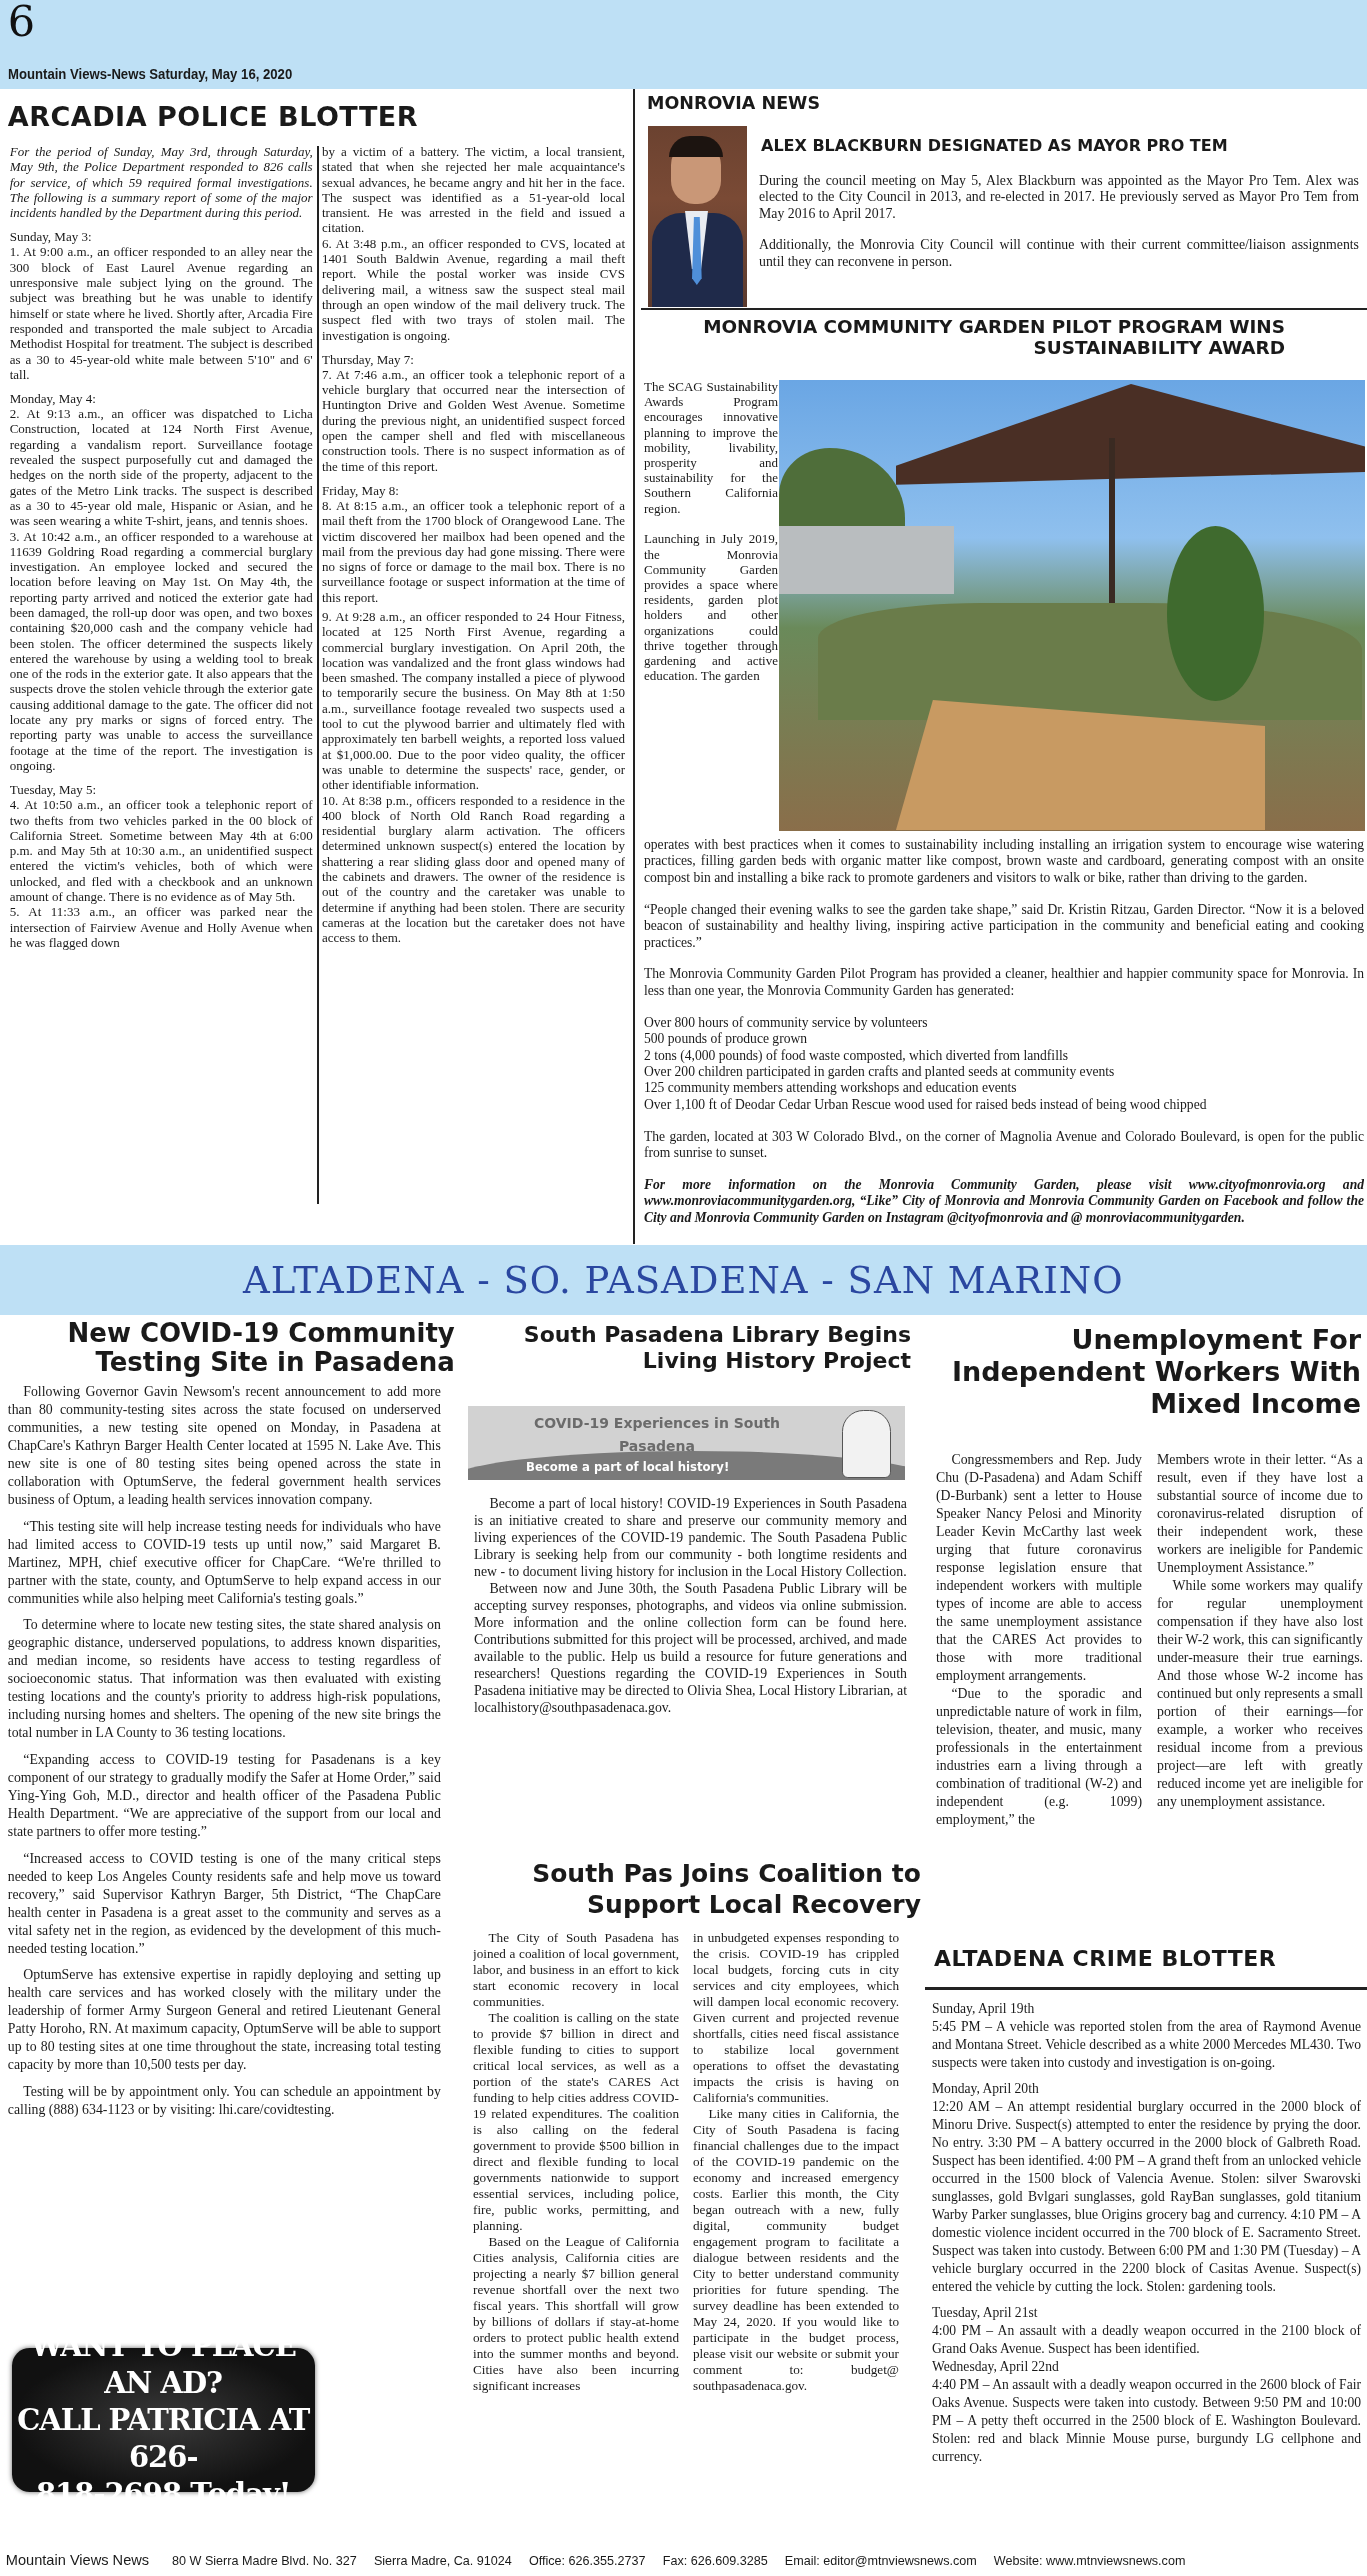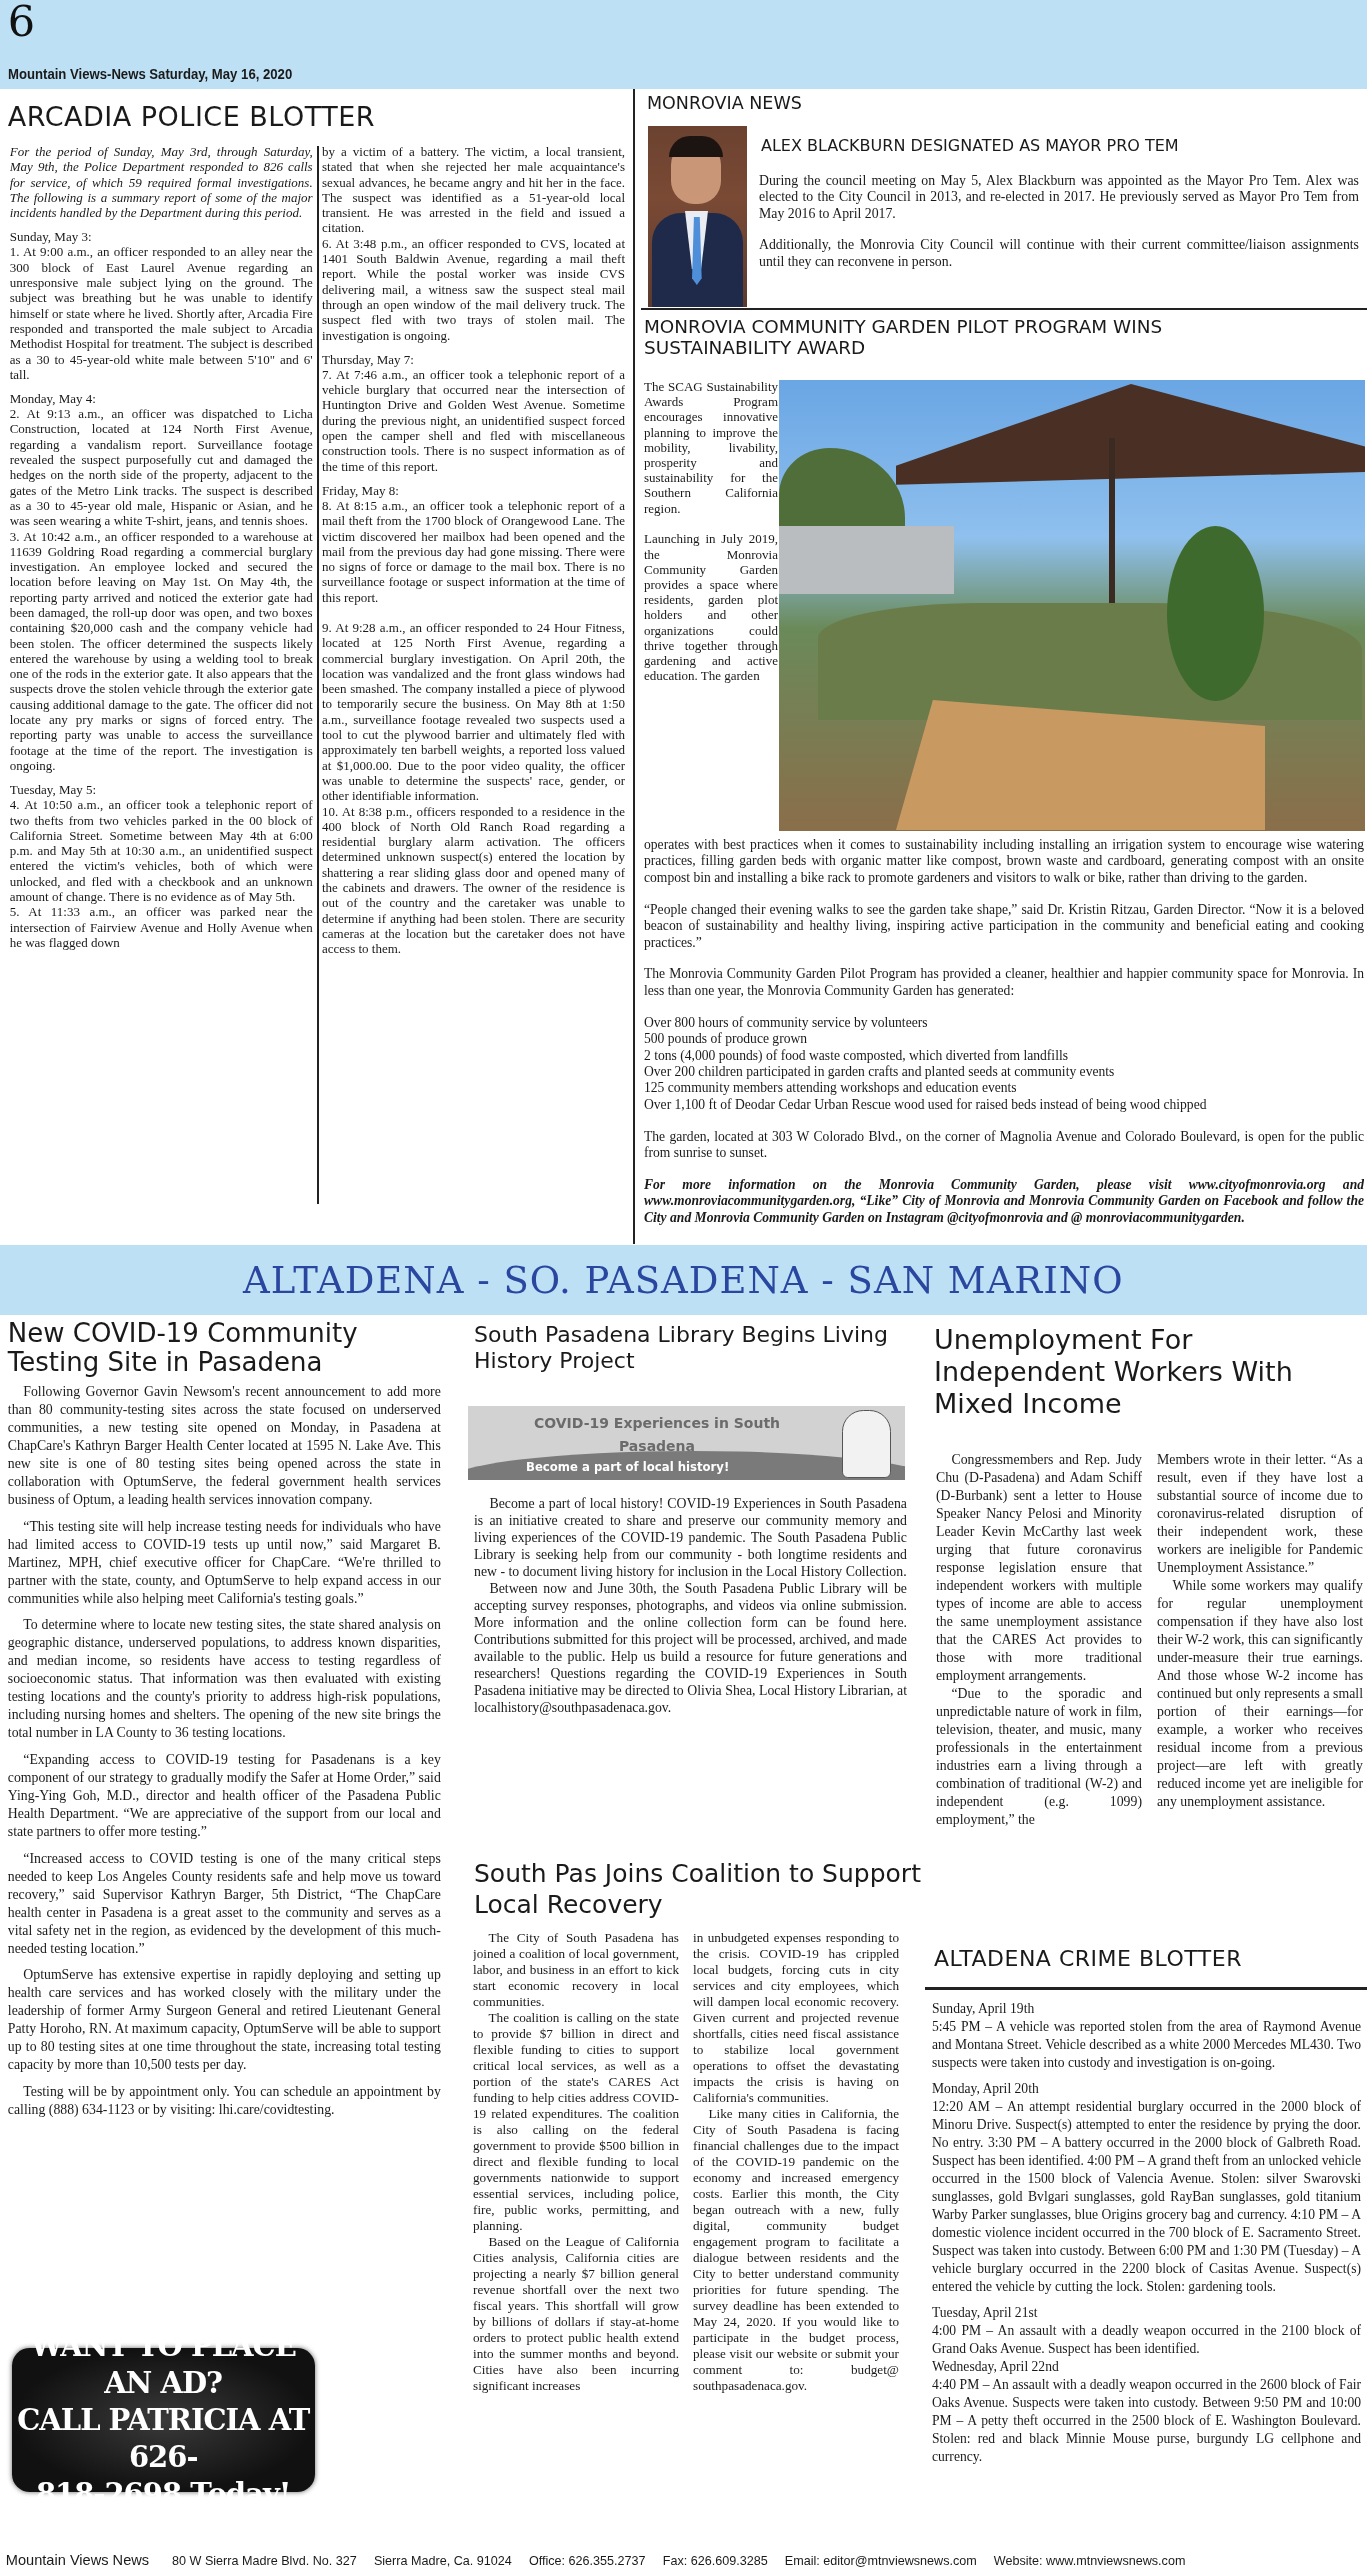--- a/index.html
+++ b/index.html
@@ -5,21 +5,21 @@
   * { box-sizing: border-box; margin: 0; padding: 0; }
   body { width: 1367px; height: 2576px; background: #fff; font-family: "Liberation Serif", serif; color: #1a1a1a; position: relative; overflow: hidden; }
   .banner { position: absolute; left: 0; width: 1367px; background: #bee0f5; }
   .banner-top { top: 0; height: 89px; }
   .page-num { position: absolute; left: 7.8px; top: -3.9px; font-family: "DejaVu Serif", serif; font-size: 43px; color: #111; }
   .section-title { position: absolute; color: #2a47a0; font-family: "DejaVu Serif", serif; font-weight: normal; letter-spacing: 1px; }
   .banner-top .section-title { left: 357px; top: 25px; font-size: 37px; }
   .dateline { position: absolute; left: 7.8px; top: 66px; font-family: "Liberation Sans", sans-serif; font-weight: bold; font-size: 14.6px; transform: scaleX(0.9); transform-origin: left; }
   .banner-mid { top: 1245px; height: 70px; }
   .banner-mid .section-title { left: 243px; top: 13.6px; font-size: 37px; }
-  .hed { font-family: "DejaVu Sans", sans-serif; font-weight: normal; color: #1a1a1a; }
+  .hed { font-family: "DejaVu Sans", sans-serif; font-weight: bold; color: #1a1a1a; text-align: right; }
   .body { font-size: 13px; line-height: 15.3px; text-align: justify; }
   .body p { margin-bottom: 8.7px; }
   .col { position: absolute; overflow: hidden; }
   .vrule { position: absolute; background: #222; width: 1.9px; }
   .hrule { position: absolute; background: #222; height: 1.9px; }
   .photo { position: absolute; overflow: hidden; }
   .indent { text-indent: 15.5px; }
   .ital { font-style: italic; }
   .bolditalic { font-style: italic; font-weight: bold; }
   .ad { position: absolute; left: 11.7px; top: 2348px; width: 303px; height: 144px; background: radial-gradient(ellipse at center, #3a3a3a 0%, #111 70%); border-radius: 17.5px; box-shadow: 0 0 5.8px #666; display:flex; flex-direction:column; align-items:center; justify-content:center; text-align:center; }
@@ -53,21 +53,21 @@
   <p style="margin-bottom:0">4.      At 10:50 a.m., an officer took a telephonic report of two thefts from two vehicles parked in the 00 block of California Street. Sometime between May 4th at 6:00 p.m. and May 5th at 10:30 a.m., an unidentified suspect entered the victim's vehicles, both of which were unlocked, and fled with a checkbook and an unknown amount of change. There is no evidence as of May 5th.</p>
   <p>5.      At 11:33 a.m., an officer was parked near the intersection of Fairview Avenue and Holly Avenue when he was flagged down</p>
 </div>
 <div class="vrule" style="left:317px;top:146px;height:1058px;"></div>
 <div class="col body" style="left:322px;top:144px;width:303px;height:1097px;">
   <p style="margin-bottom:0">by a victim of a battery. The victim, a local transient, stated that when she rejected her male acquaintance's sexual advances, he became angry and hit her in the face. The suspect was identified as a 51-year-old local transient. He was arrested in the field and issued a citation.</p>
   <p>6.      At 3:48 p.m., an officer responded to CVS, located at 1401 South Baldwin Avenue, regarding a mail theft report. While the postal worker was inside CVS delivering mail, a witness saw the suspect steal mail through an open window of the mail delivery truck. The suspect fled with two trays of stolen mail. The investigation is ongoing.</p>
   <p style="margin-bottom:0">Thursday, May 7:</p>
   <p>7.      At 7:46 a.m., an officer took a telephonic report of a vehicle burglary that occurred near the intersection of Huntington Drive and Golden West Avenue. Sometime during the previous night, an unidentified suspect forced open the camper shell and fled with miscellaneous construction tools. There is no suspect information as of the time of this report.</p>
   <p style="margin-bottom:0">Friday, May 8:</p>
-  <p style="margin-bottom:15px">8.      At 8:15 a.m., an officer took a telephonic report of a mail theft from the 1700 block of Orangewood Lane. The victim discovered her mailbox had been opened and the mail from the previous day had gone missing. There were no signs of force or damage to the mail box. There is no surveillance footage or suspect information at the time of this report.</p>
+  <p style="margin-bottom:4px">8.      At 8:15 a.m., an officer took a telephonic report of a mail theft from the 1700 block of Orangewood Lane. The victim discovered her mailbox had been opened and the mail from the previous day had gone missing. There were no signs of force or damage to the mail box. There is no surveillance footage or suspect information at the time of this report.</p>
   <p style="margin-bottom:0">9.      At 9:28 a.m., an officer responded to 24 Hour Fitness, located at 125 North First Avenue, regarding a commercial burglary investigation. On April 20th, the location was vandalized and the front glass windows had been smashed. The company installed a piece of plywood to temporarily secure the business. On May 8th at 1:50 a.m., surveillance footage revealed two suspects used a tool to cut the plywood barrier and ultimately fled with approximately ten barbell weights, a reported loss valued at $1,000.00. Due to the poor video quality, the officer was unable to determine the suspects' race, gender, or other identifiable information.</p>
   <p>10.      At 8:38 p.m., officers responded to a residence in the 400 block of North Old Ranch Road regarding a residential burglary alarm activation. The officers determined unknown suspect(s) entered the location by shattering a rear sliding glass door and opened many of the cabinets and drawers. The owner of the residence is out of the country and the caretaker was unable to determine if anything had been stolen. There are security cameras at the location but the caretaker does not have access to them.</p>
 </div>
 <div class="vrule" style="left:633px;top:89px;height:1155px;"></div>
 
 <div class="hed" style="position:absolute;left:647px;top:93px;font-size:17.5px;">MONROVIA NEWS</div>
 <div class="photo" style="left:648px;top:126px;width:99px;height:181px;background:linear-gradient(180deg,#6b4230 0%,#7a4a35 40%,#5a3a2e 100%);">
   <div style="position:absolute;left:23px;top:13.6px;width:50px;height:64px;border-radius:25px 25px 23px 23px;background:#c99777;"></div>
   <div style="position:absolute;left:21.4px;top:9.7px;width:54px;height:21.4px;border-radius:25px 25px 0 0;background:#1c1410;"></div>
   <div style="position:absolute;left:3.9px;top:87px;width:91px;height:97px;border-radius:29px 29px 0 0;background:#1f2a4a;"></div>

